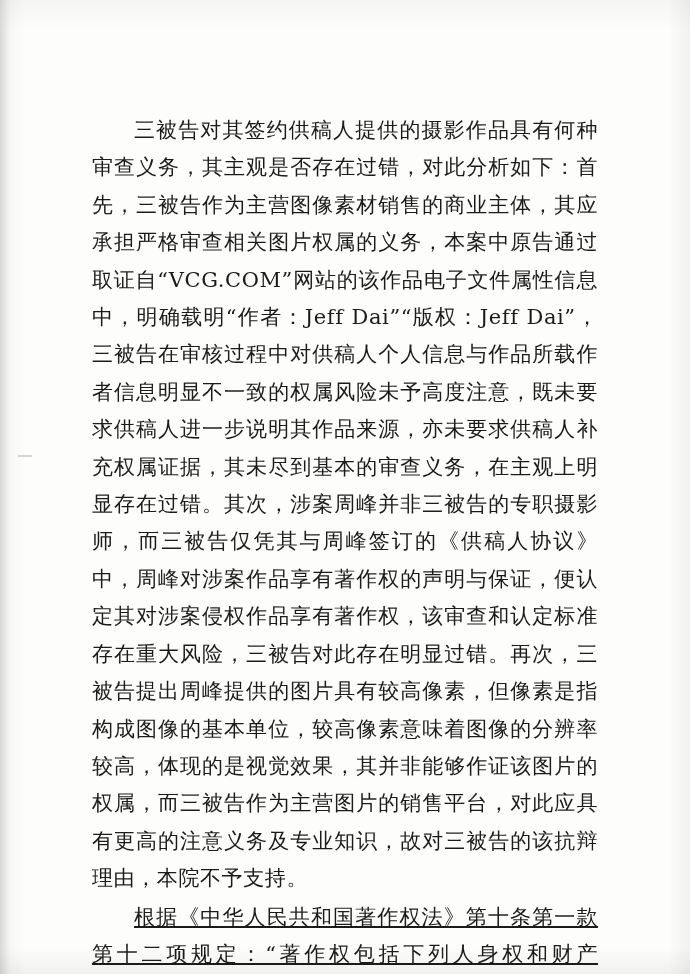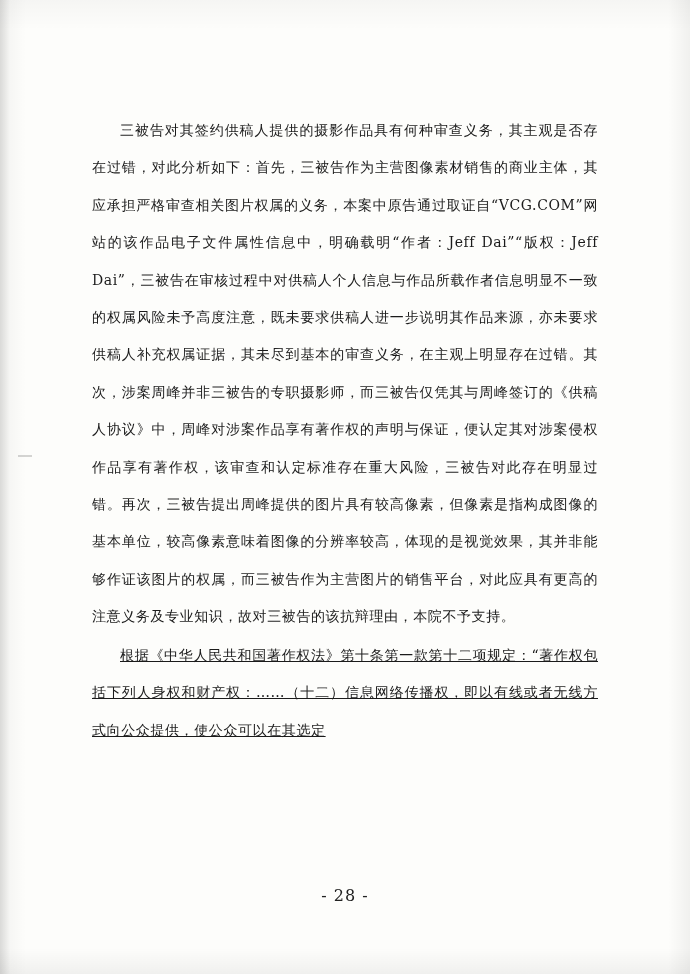--- a/index.html
+++ b/index.html
@@ -33,21 +33,21 @@
       linear-gradient(to top, rgba(0,0,0,0.05) 0px, rgba(0,0,0,0) 26px);
   }
   .content {
     position: absolute;
     left: 92px;
     top: 112px;
     width: 506px;
   }
   .para {
     margin: 0 0 0px 0;
-    font-size: 14px;
+    font-size: 21px;
     line-height: 37.4px;
     color: #1b1b1b;
     text-align: justify;
     text-justify: inter-ideograph;
     letter-spacing: 0.6px;
     font-family: "DejaVu Serif", "Liberation Serif", serif;
     text-indent: 2em;
     -webkit-font-smoothing: none;
   }
   .para + .para {
@@ -90,15 +90,14 @@
 <div class="page">
 
   <div class="edge-smudge"></div>
   <div class="binding-mark"></div>
 
   <div class="content">
     <p class="para">三被告对其签约供稿人提供的摄影作品具有何种审查义务，其主观是否存在过错，对此分析如下：首先，三被告作为主营图像素材销售的商业主体，其应承担严格审查相关图片权属的义务，本案中原告通过取证自“VCG.COM”网站的该作品电子文件属性信息中，明确载明“作者：Jeff Dai”“版权：Jeff Dai”，三被告在审核过程中对供稿人个人信息与作品所载作者信息明显不一致的权属风险未予高度注意，既未要求供稿人进一步说明其作品来源，亦未要求供稿人补充权属证据，其未尽到基本的审查义务，在主观上明显存在过错。其次，涉案周峰并非三被告的专职摄影师，而三被告仅凭其与周峰签订的《供稿人协议》中，周峰对涉案作品享有著作权的声明与保证，便认定其对涉案侵权作品享有著作权，该审查和认定标准存在重大风险，三被告对此存在明显过错。再次，三被告提出周峰提供的图片具有较高像素，但像素是指构成图像的基本单位，较高像素意味着图像的分辨率较高，体现的是视觉效果，其并非能够作证该图片的权属，而三被告作为主营图片的销售平台，对此应具有更高的注意义务及专业知识，故对三被告的该抗辩理由，本院不予支持。</p>
     <p class="para">根据《中华人民共和国著作权法》第十条第一款第十二项规定：“著作权包括下列人身权和财产权：……（十二）信息网络传播权，即以有线或者无线方式向公众提供，使公众可以在其选定</p>
   </div>
 
-  <div class="footer">- 28 -</div>
 
 </div>
 
 </body></html>

